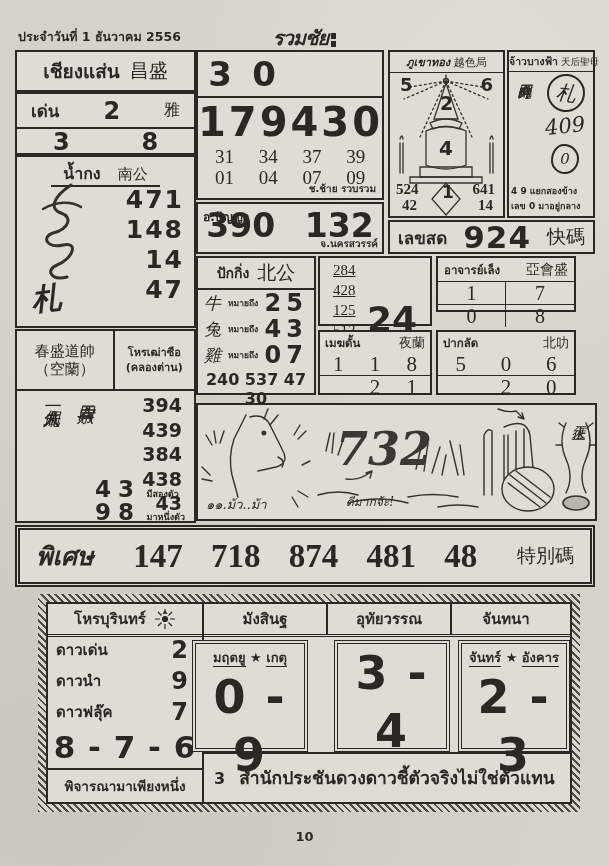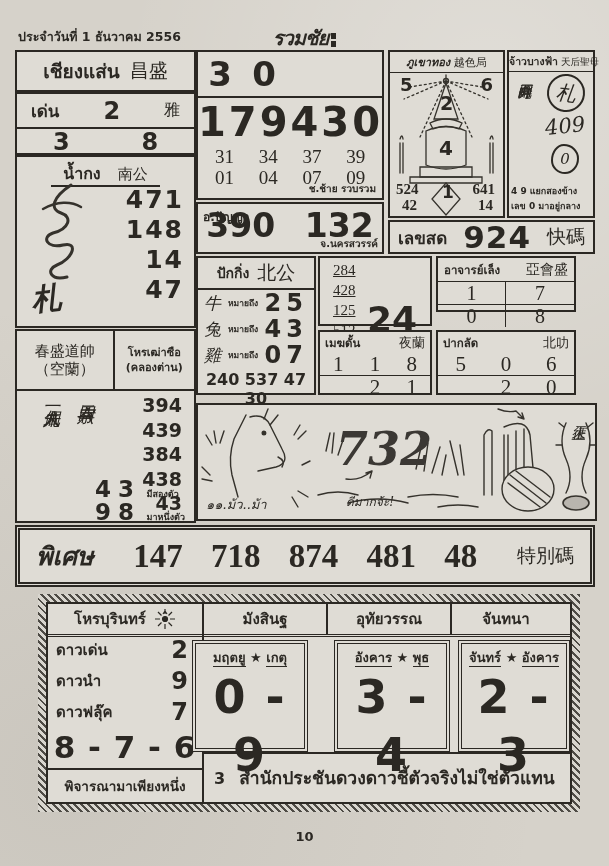--- a/index.html
+++ b/index.html
@@ -449,25 +449,20 @@
 
       <div class="innerbox" style="left:144px;width:116px;">
         <div class="ib-head">
           <span class="u">มฤตยู</span>
           <span>★</span>
           <span class="u">เกตุ</span>
         </div>
         <div class="ib-big">0 - 9</div>
       </div>
       <div class="innerbox" style="left:286px;width:116px;">
-        <div class="ib-head">
-          <span class="u">อังคาร</span>
-          <span>★</span>
-          <span class="u">พุธ</span>
-        </div>
         <div class="ib-big">3 - 4</div>
       </div>
       <div class="innerbox" style="left:410px;width:112px;">
         <div class="ib-head">
           <span class="u">จันทร์</span>
           <span>★</span>
           <span class="u">อังคาร</span>
         </div>
         <div class="ib-big">2 - 3</div>
       </div>

